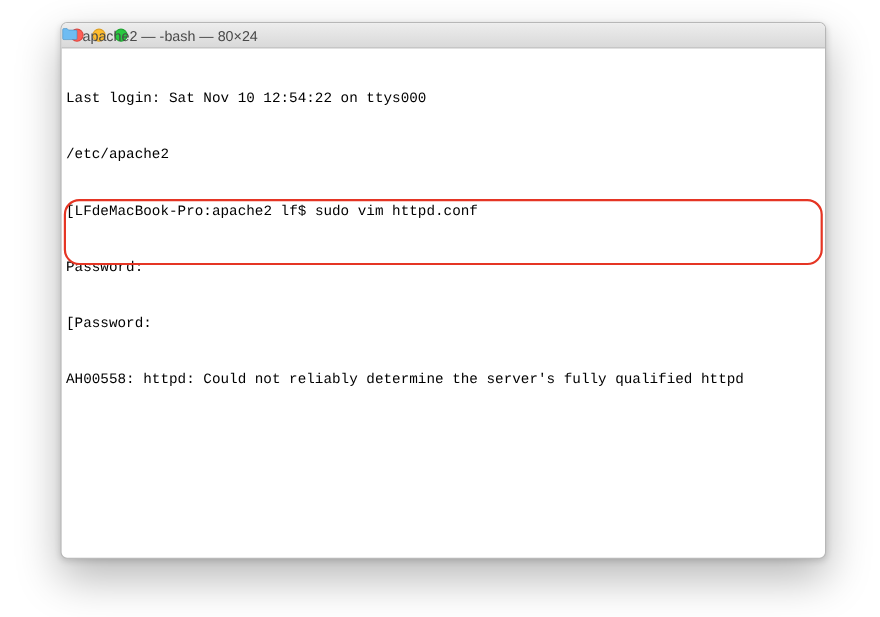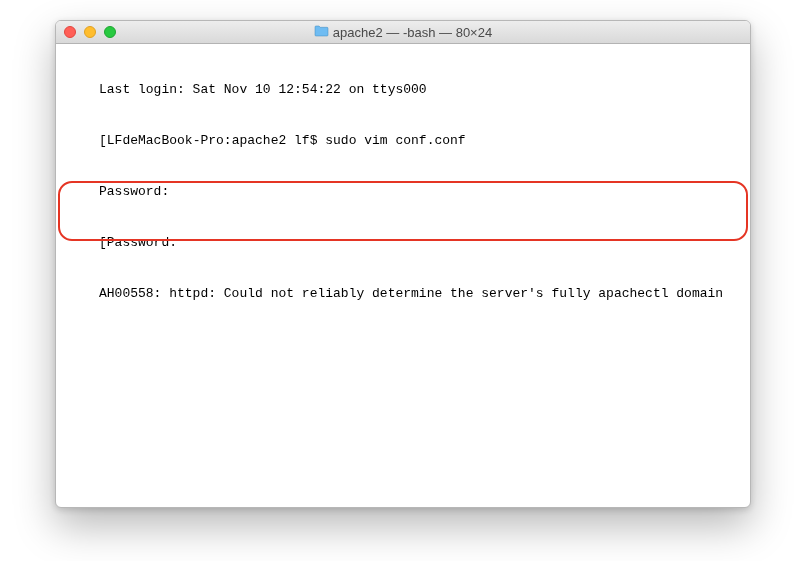--- a/index.html
+++ b/index.html
@@ -44,35 +44,34 @@
   .dot.yellow { background:#ffbd2e; border:0.5px solid #dfa023; }
   .dot.green { background:#28c940; border:0.5px solid #1fa531; }
   .title-center {
     position: absolute;
     left: 0; right: 0;
     text-align: center;
     font-size: 13px;
     color: #4a4a4a;
     display: flex;
     align-items: center;
-    justify-content: center;
     gap: 4px;
     pointer-events: none;
   }
   .folder-icon { display:inline-block; }
   .terminal-content {
     font-family: Menlo, Monaco, "Courier New", monospace, monospace;
     font-size: 13px;
     line-height: 17px;
     color: #000;
     padding: 3px 4px 0 4px;
     white-space: pre;
     position: relative;
   }
-  .line { white-space: pre; margin-left: 39px; }
+  .line { white-space: pre; }
   .bracket { color:#000; }
   .highlight-box {
     position:absolute;
     border: 2px solid #e53524;
     border-radius: 14px;
     left: 2px;
     top: 137px;
     width: 686px;
     height: 56px;
     pointer-events:none;
@@ -93,23 +92,24 @@
         <svg width="15" height="12" viewBox="0 0 15 12">
           <path d="M1 2 a1 1 0 0 1 1-1 h3 l1.3 1.3 H13 a1 1 0 0 1 1 1 V10 a1 1 0 0 1 -1 1 H2 a1 1 0 0 1 -1 -1 Z" fill="#6fbcf2" stroke="#3d88bd" stroke-width="0.5"></path>
         </svg>
       </span>
       <span>apache2 — -bash — 80×24</span>
     </div>
   </div>
 
   <div class="terminal-content">
     <div class="line"><span>Last login: Sat Nov 10 12:54:22 on ttys000</span></div>
-    <div class="line"><span class="bracket">[</span><span>LFdeMacBook-Pro:apache2 lf$ </span><span>sudo vim conf.conf</span></div>
+    <div class="line"><span>/etc/apache2</span></div>
+    <div class="line"><span class="bracket">[</span><span>LFdeMacBook-Pro:apache2 lf$ </span><span>sudo vim httpd.conf</span></div>
     <div class="line"><span>Password:</span></div>
     <div class="line"><span class="bracket">[</span><span>Password:</span></div>
-    <div class="line"><span>AH00558: httpd: Could not reliably determine the server's fully apachectl domain</span></div>
+    <div class="line"><span>AH00558: httpd: Could not reliably determine the server's fully qualified httpd</span></div>
     
     
     
 
     <div class="highlight-box"></div>
   </div>
 </div>
 
 </body></html>

